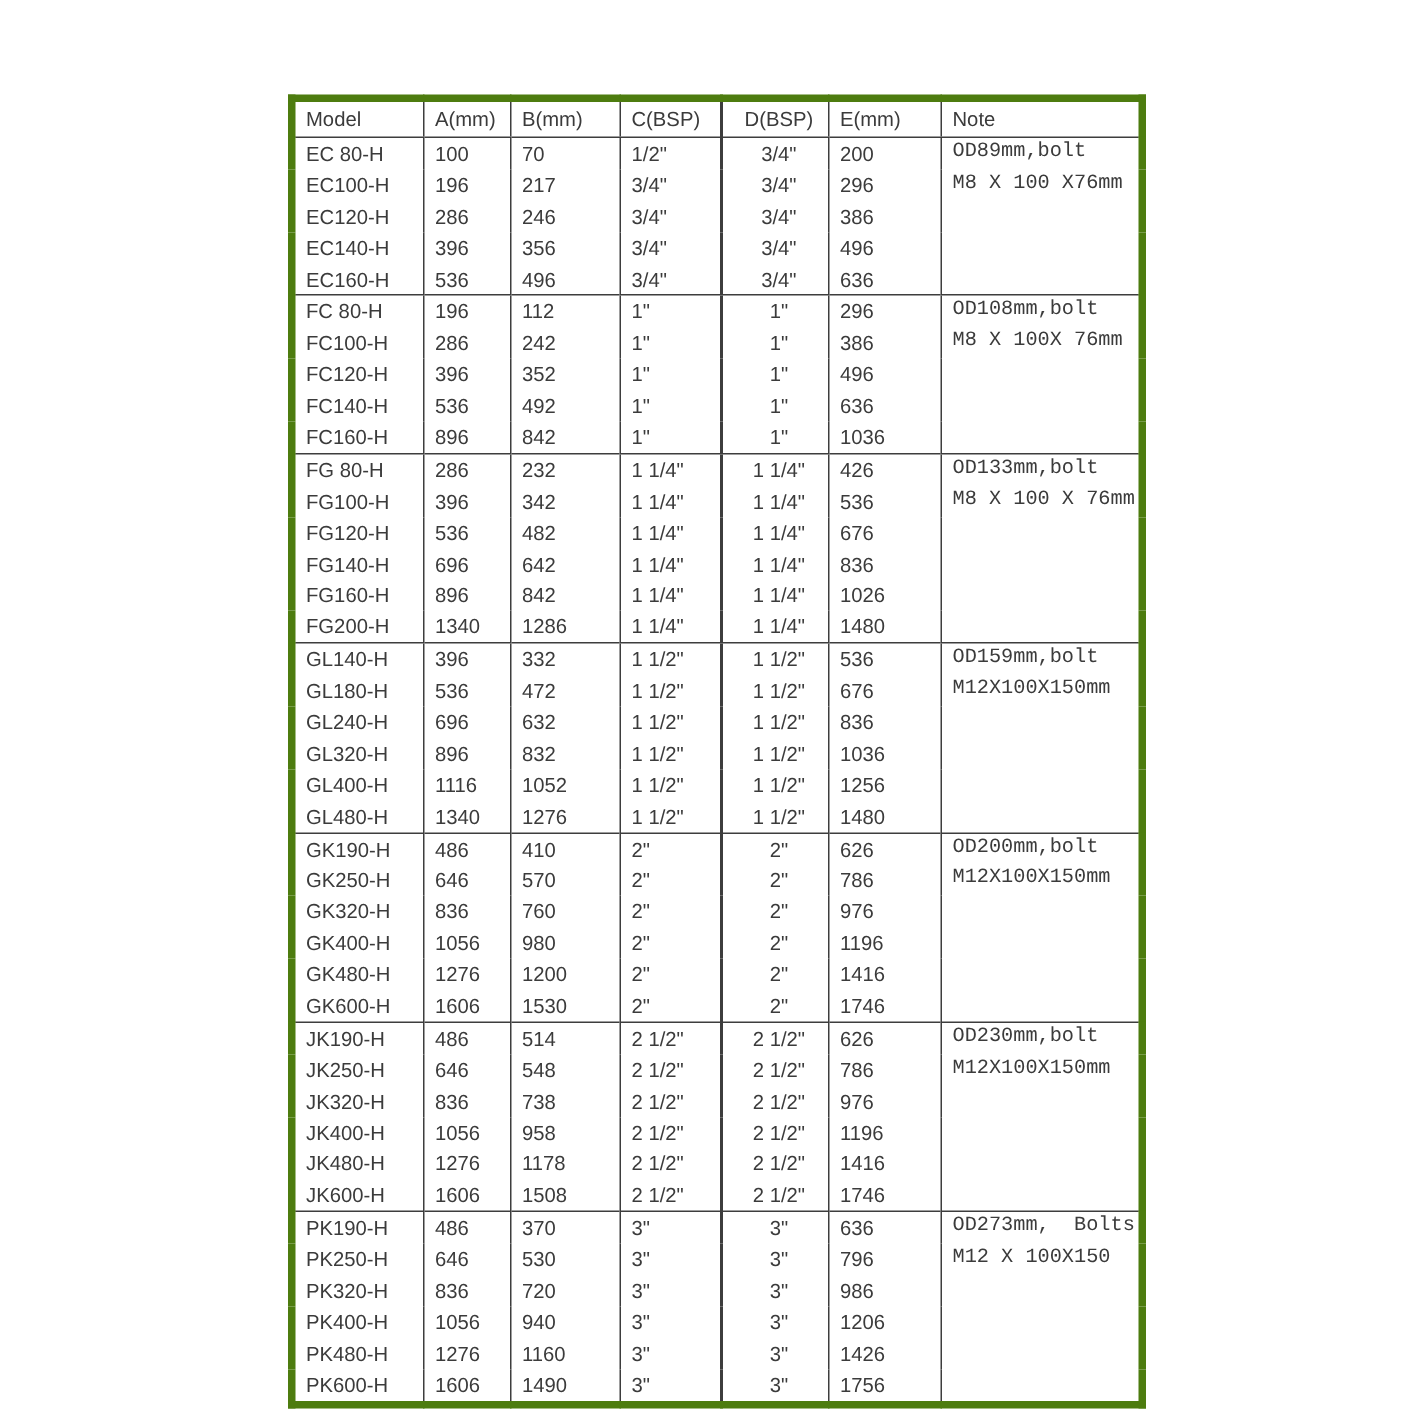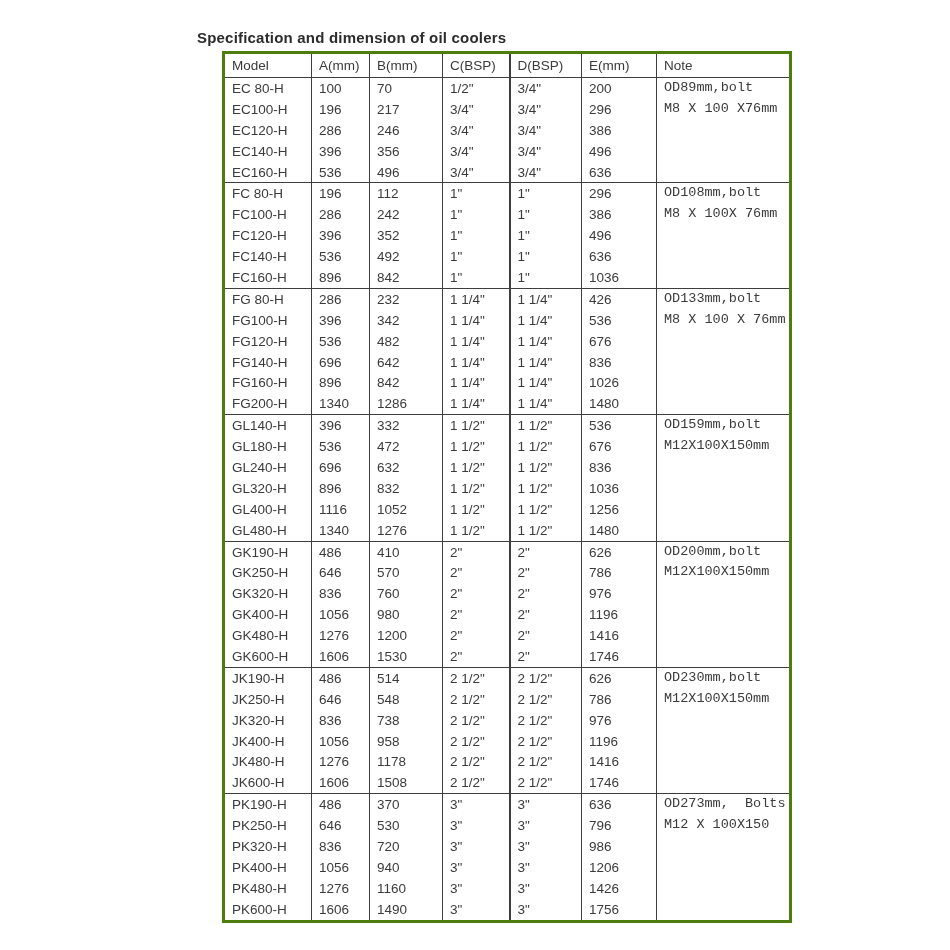--- a/index.html
+++ b/index.html
@@ -24,47 +24,46 @@
     left: 197px;
     top: 29px;
     font-size: 15px;
     font-weight: bold;
     color: #2c2c2c;
     letter-spacing: 0.2px;
   }
   table.spec {
     position: absolute;
     left: 192px;
-    top: 51px;
+    top: 63px;
     border-collapse: collapse;
     table-layout: fixed;
     width: 567px;
-    border: 3px solid #4d7c0f;
-    margin-left: 30px;
+    border: 5px solid #4d7c0f;
   }
   col.w0 { width: 88px; }
   col.w1 { width: 58px; }
   col.w2 { width: 73px; }
   col.w3 { width: 67px; }
   col.w4 { width: 72px; }
   col.w5 { width: 75px; }
   col.w6 { width: 134px; }
   th, td {
     border-left: 1px solid #3d3d3d;
     padding: 0 2px 0 7px;
     font-size: 13.5px;
     font-weight: normal;
     text-align: left;
     vertical-align: middle;
     white-space: pre;
     overflow: hidden;
     color: #3b3b3b;
   }
   th.c0, td.c0 { border-left: none; }
-  th.c4, td.c4 { border-left-width: 2px; }
+  th.c4, td.c4 { border-left-width: 2px; text-align: center; }
   thead th {
     height: 23px;
     border-bottom: 1px solid #3d3d3d;
   }
   tbody { border-top: 1px solid #3d3d3d; }
   tbody td { height: 20.9px; }
   td.note {
     vertical-align: top;
     padding-top: 0;
     font-family: Liberation Mono, monospace;
@@ -72,21 +71,20 @@
   td.note div {
     line-height: 20.9px;
     height: 20.9px;
     white-space: pre;
   }
 </style>
 </head>
 <body>
 
 <div class="page">
-  <div class="title">Specification and dimension of oil coolers</div>
 
   <table class="spec">
     <colgroup>
       <col class="w0">
         <col class="w1">
         <col class="w2">
         <col class="w3">
       <col class="w4">
         <col class="w5">
         <col class="w6">

